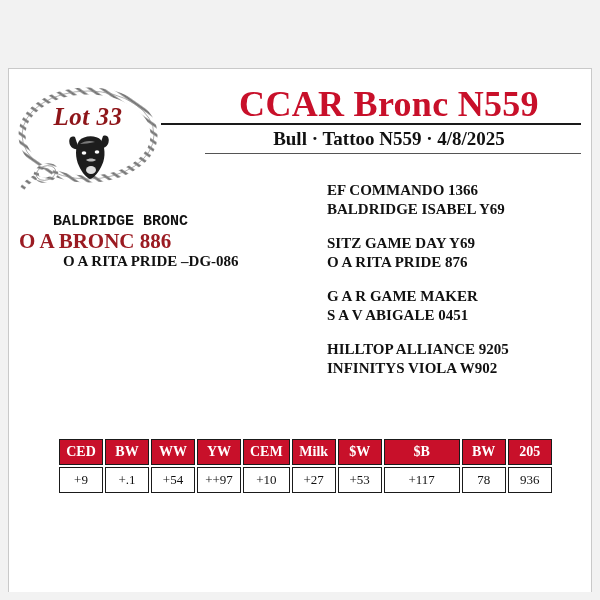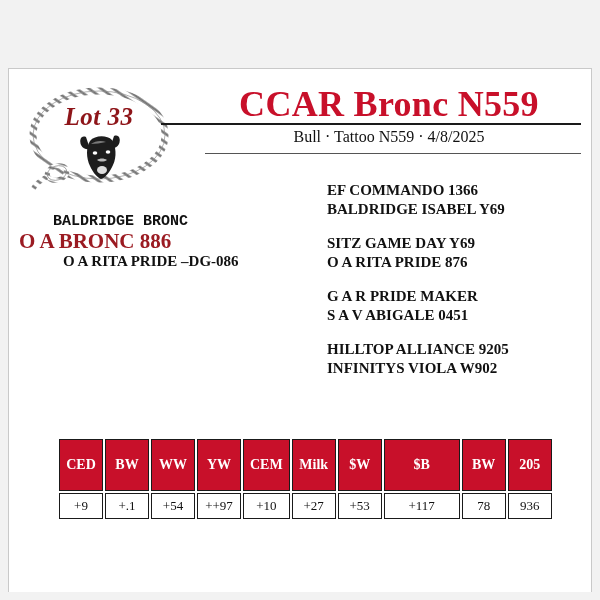--- a/index.html
+++ b/index.html
@@ -29,21 +29,21 @@
     height: 524px;
     background: #ffffff;
     border: 1px solid #c9c9c9;
     border-bottom: none;
     box-sizing: border-box;
   }
 
   
   .lot-badge {
     position: absolute;
-    left: 14px;
+    left: 3px;
     top: 12px;
     width: 152px;
     height: 112px;
   }
   .lot-badge svg { display: block; }
   .lot-text {
     position: absolute;
     left: 0;
     top: 22px;
     width: 152px;
@@ -75,22 +75,22 @@
     width: 420px;
     height: 0;
     border-top: 2px solid #1a1a1a;
   }
   .subtitle {
     position: absolute;
     left: 180px;
     top: 59px;
     width: 400px;
     text-align: center;
-    font-size: 16px;
-    font-weight: normal;
+    font-size: 19px;
+    font-weight: bold;
     color: #111111;
     white-space: nowrap;
   }
   .subtitle-rule {
     position: absolute;
     left: 196px;
     top: 84px;
     width: 376px;
     height: 0;
     border-top: 1px solid #555555;
@@ -129,21 +129,21 @@
     border-collapse: separate;
     border-spacing: 2px;
   }
   .epd th {
     background: #c8102a;
     color: #ffffff;
     font-size: 14px;
     font-weight: bold;
     height: 24px;
     border: 1px solid #1a1a1a;
-    padding: 13px 6px;
+    padding: 0 6px;
     text-align: center;
     white-space: nowrap;
   }
   .epd td {
     background: #ffffff;
     color: #111111;
     font-size: 13px;
     height: 24px;
     border: 1px solid #1a1a1a;
     padding: 0 6px;
@@ -211,21 +211,21 @@
 
     <div class="right-col r1">
       <div class="ped-line">EF COMMANDO 1366</div>
       <div class="ped-line">BALDRIDGE ISABEL Y69</div>
     </div>
     <div class="right-col r2">
       <div class="ped-line">SITZ GAME DAY Y69</div>
       <div class="ped-line">O A RITA PRIDE 876</div>
     </div>
     <div class="right-col r3">
-      <div class="ped-line">G A R PRIDE MAKER</div>
+      <div class="ped-line">G A R GAME MAKER</div>
       <div class="ped-line">S A V ABIGALE 0451</div>
     </div>
     <div class="right-col r4">
       <div class="ped-line">HILLTOP ALLIANCE 9205</div>
       <div class="ped-line">INFINITYS VIOLA W902</div>
     </div>
 
     <table class="epd">
       <tbody>
           <tr>

